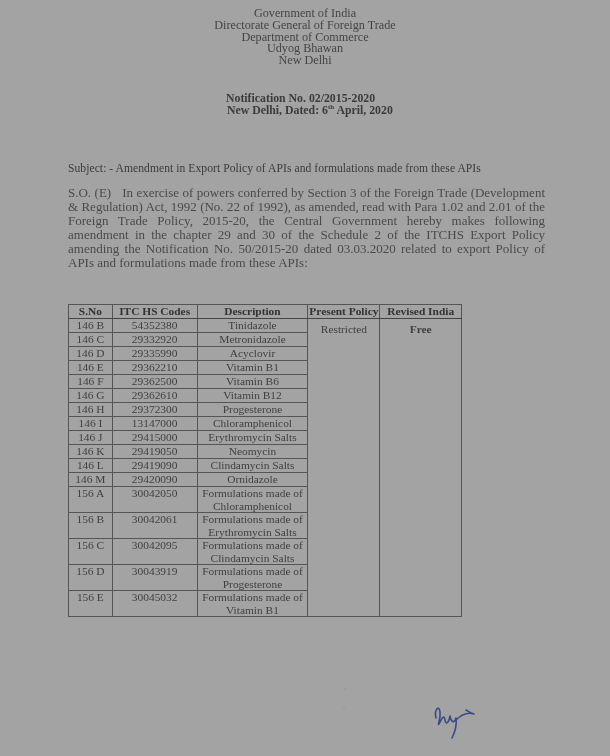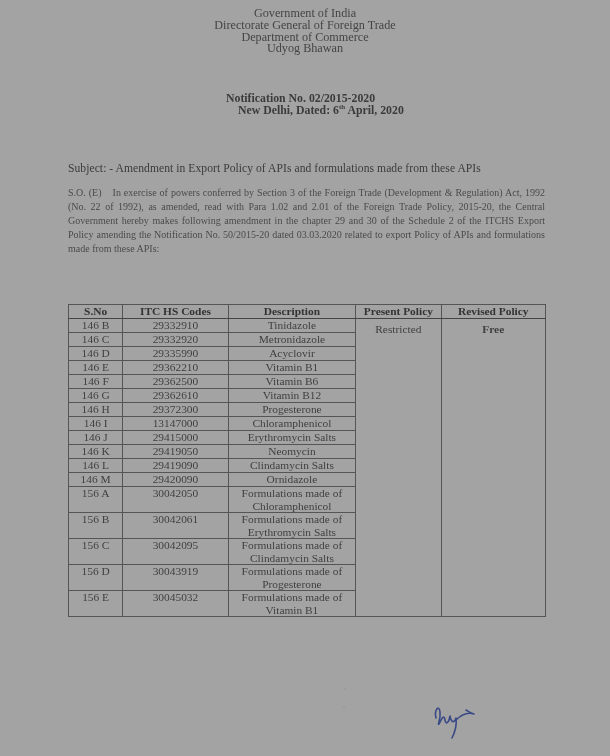--- a/index.html
+++ b/index.html
@@ -36,52 +36,52 @@
       left: 226px; top: 92px;
       font-size: 11.8px;
       font-weight: bold;
       line-height: 12px;
       color: #3b3b3b;
       white-space: nowrap;
     }
     .notif .no {
     }
     .notif .dated {
-      margin-left: 12px;
+      margin-left: 1px;
     }
     .notif sup {
       font-size: 7px;
       vertical-align: 5px;
       line-height: 0;
     }
     .subject {
       position: absolute;
       left: 68px; top: 162px;
       font-size: 11.6px;
       font-weight: normal;
       color: #3b3b3b;
       white-space: nowrap;
       letter-spacing: 0.05px;
     }
     .para {
       position: absolute;
       left: 68px; top: 186px;
       width: 477px;
-      font-size: 10px;
+      font-size: 13px;
       line-height: 14px;
       color: #4a4a4a;
       text-align: justify;
     }
     .para .so {
       margin-right: 11px;
     }
     table.policy {
       position: absolute;
       left: 68px; top: 304px;
-      width: 478px;
+      width: 394px;
       border-collapse: collapse;
       font-size: 11.4px;
       color: #3f3f3f;
     }
     table.policy th, table.policy td {
       border: 1.2px solid #555;
       padding: 0;
       text-align: center;
       vertical-align: top;
     }
@@ -122,20 +122,21 @@
 </head>
 <body>
 
 <div class="page">
 
   <div class="letterhead">
     <div>Government of India</div>
     <div>Directorate General of Foreign Trade</div>
     <div>Department of Commerce</div>
     <div>Udyog Bhawan</div>
+    <div>New Delhi</div>
   </div>
 
   <div class="notif">
     <div class="no">Notification No.  02/2015-2020</div>
     <div class="dated"><span>New Delhi, Dated:  6</span><sup>th</sup><span> April, 2020</span></div>
   </div>
 
   <div class="subject">Subject: - Amendment in Export Policy of APIs and formulations made from these APIs</div>
 
   <div class="para">
@@ -149,27 +150,27 @@
         <col class="col-desc">
         <col class="col-pres">
         <col class="col-rev">
     </colgroup>
     <thead>
       <tr>
         <th>S.No</th>
         <th>ITC HS Codes</th>
         <th>Description</th>
         <th>Present Policy</th>
-        <th>Revised Policy</th>
+        <th>Revised India</th>
       </tr>
     </thead>
     <tbody id="table-body">
         <tr class="single">
           <td class="c">146 B</td>
-          <td class="c">29332910</td>
+          <td class="c">54352380</td>
           <td class="c">
             <div>Tinidazole</div>
           </td>
           <td class="policy-cell" rowspan="17">Restricted</td>
           <td class="policy-cell free" rowspan="17">Free</td>
         </tr>
         <tr class="single">
           <td class="c">146 C</td>
           <td class="c">29332920</td>
           <td class="c">

